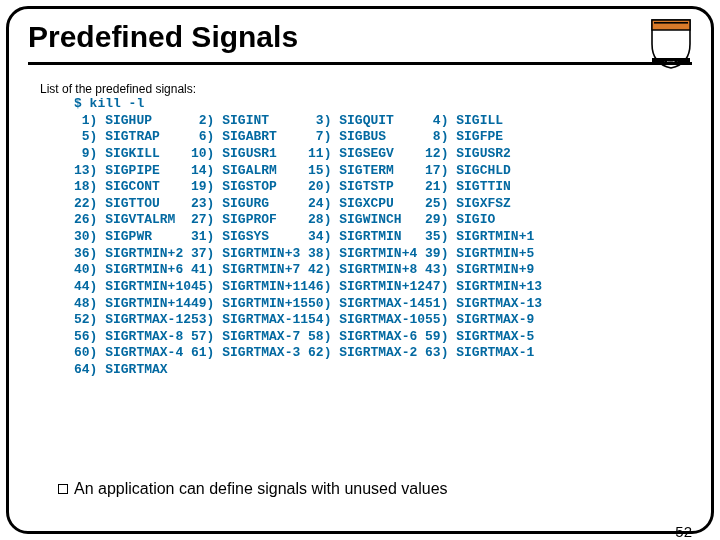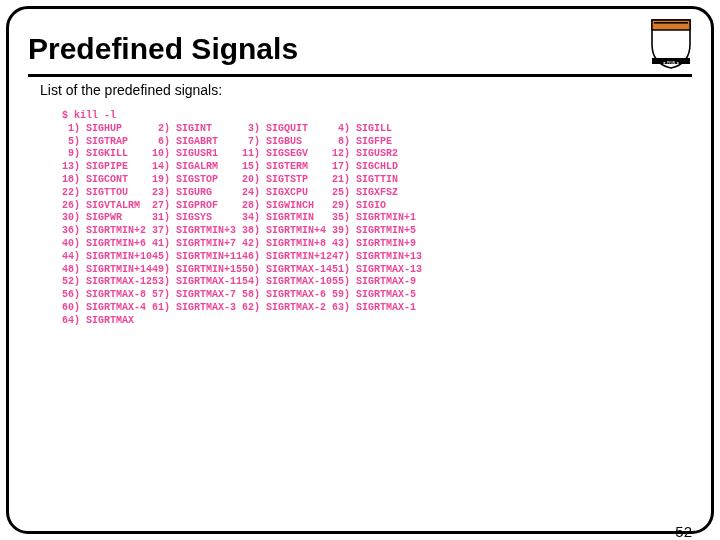--- a/index.html
+++ b/index.html
@@ -15,21 +15,20 @@
     position: absolute;
     top: 6px; left: 6px; right: 6px; bottom: 6px;
     border: 3px solid #000;
     border-radius: 22px;
   }
   .title-area {
     position: absolute;
     top: 20px;
     left: 28px;
     right: 28px;
-    margin-top: 12px;
   }
   .title {
     font-size: 30px;
     font-weight: bold;
     color: #000;
   }
   .title-underline {
     margin-top: 8px;
     height: 3px;
     background: #000;
@@ -42,32 +41,31 @@
     width: 42px;
     height: 52px;
   }
   .content {
     position: absolute;
     top: 82px;
     left: 40px;
     right: 30px;
   }
   .intro {
-    font-size: 14px;
+    font-size: 12px;
     color: #000;
-    margin-bottom: 12px;
   }
   .code-block {
     font-family: "Courier New", monospace;
-    font-size: 10px;
+    font-size: 13px;
     font-weight: bold;
-    color: #ec4899;
+    color: #0369a1;
     white-space: pre;
     line-height: 1.28;
-    margin-left: 22px;
+    margin-left: 34px;
   }
   .footer-text {
     position: absolute;
     bottom: 42px;
     left: 36px;
     font-size: 17px;
   }
   .sub-bullet {
     margin-left: 22px;
     margin-top: 2px;
@@ -123,15 +121,18 @@
 40) SIGRTMIN+6 41) SIGRTMIN+7 42) SIGRTMIN+8 43) SIGRTMIN+9
 44) SIGRTMIN+1045) SIGRTMIN+1146) SIGRTMIN+1247) SIGRTMIN+13
 48) SIGRTMIN+1449) SIGRTMIN+1550) SIGRTMAX-1451) SIGRTMAX-13
 52) SIGRTMAX-1253) SIGRTMAX-1154) SIGRTMAX-1055) SIGRTMAX-9
 56) SIGRTMAX-8 57) SIGRTMAX-7 58) SIGRTMAX-6 59) SIGRTMAX-5
 60) SIGRTMAX-4 61) SIGRTMAX-3 62) SIGRTMAX-2 63) SIGRTMAX-1
 64) SIGRTMAX   </div>
 </div>
 
 <div class="footer-text">
+  <div class="sub-bullet">
+    <span class="bullet-box"></span><span>An application can define signals with unused values</span>
+  </div>
 </div>
 
 <div class="page-num">52</div>
 
 </body></html>

